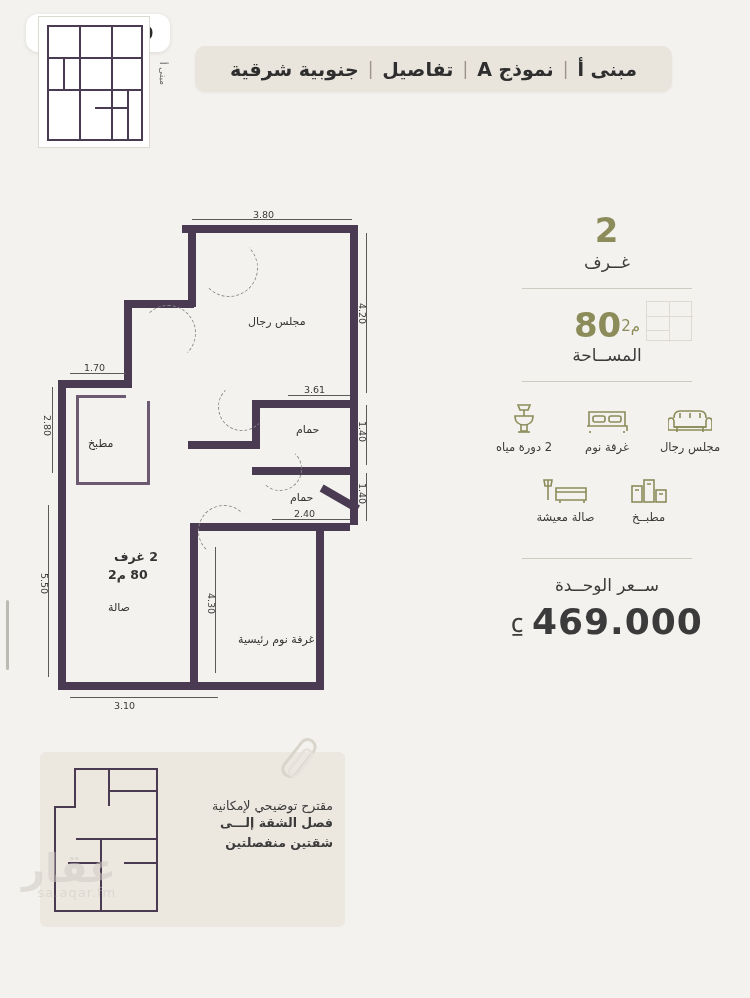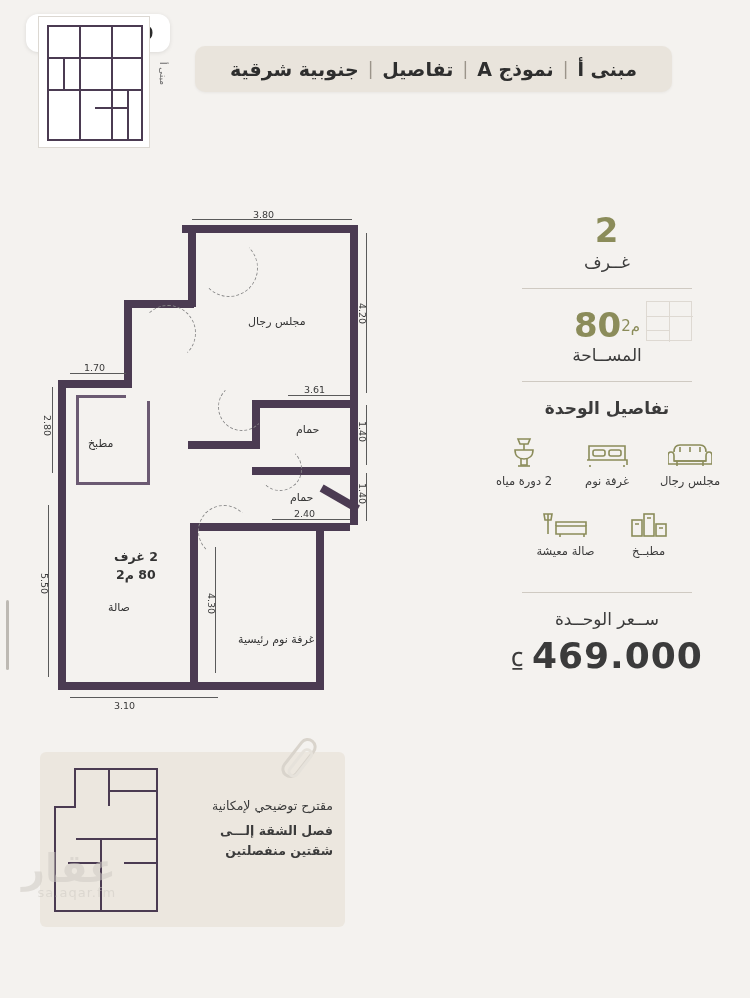--- a/index.html
+++ b/index.html
@@ -85,21 +85,21 @@
 
   
   .note-card {
     position: absolute; left: 40px; top: 752px; width: 305px; height: 175px;
     background: #ece7df; border-radius: 6px;
   }
   .note-card .mini { position: absolute; left: 10px; top: 10px; width: 110px; height: 155px; }
   .note-card .ml { position: absolute; background: #4b3b52; }
   .note-txt { position: absolute; right: 12px; top: 46px; width: 180px; direction: rtl; }
   .note-txt .l1 { font-size: 12.5px; color: #3b3b3b; }
-  .note-txt .l2 { font-size: 12.5px; color: #3b3b3b; font-weight: bold; margin-top: 8px; line-height: 1.6; }
+  .note-txt .l2 { font-size: 12.5px; color: #3b3b3b; font-weight: bold; line-height: 1.6; }
   .clip {
     position: absolute; left: 290px; top: 735px; width: 18px; height: 46px;
     border: 3px solid #d9d4cc; border-radius: 10px; transform: rotate(38deg);
     background: transparent;
   }
   .clip:after {
     content: ""; position: absolute; left: 4px; top: 6px; width: 6px; height: 28px;
     border: 3px solid #e6e2db; border-radius: 6px;
   }
 
@@ -205,21 +205,21 @@
     <div class="dim" style="left:74px;top:495px;">3.10</div>
 
     <div class="room-label" style="left:208px;top:110px;">مجلس رجال</div>
     <div class="room-label" style="left:48px;top:232px;">مطبخ</div>
     <div class="room-label" style="left:256px;top:218px;">حمام</div>
     <div class="room-label" style="left:250px;top:286px;">حمام</div>
     <div class="room-label" style="left:68px;top:396px;">صالة</div>
     <div class="room-label" style="left:198px;top:428px;">غرفة نوم رئيسية</div>
 
     <div class="room-label big" style="left:74px;top:344px;">2 غرف</div>
-    <div class="room-label big" style="left:76px;top:362px;">80 م2</div>
+    <div class="room-label big" style="left:68px;top:362px;">80 م2</div>
   </div>
 
   <div class="info">
 
     <div class="rooms-num">2</div>
     <div class="rooms-lbl">غــرف</div>
 
     <div class="hr"></div>
 
     <div class="area-wrap">
@@ -227,21 +227,20 @@
       <div class="area-ghost">
         <i style="left:0;top:14px;width:46px;height:1px;"></i>
         <i style="left:22px;top:0;width:1px;height:40px;"></i>
         <i style="left:0;top:28px;width:22px;height:1px;"></i>
       </div>
     </div>
     <div class="area-lbl">المســاحة</div>
 
     <div class="hr"></div>
 
-    <div class="details-title">تفاصيل الوحدة</div>
 
     <div class="feat-grid">
 
       <div class="feat">
         <div class="ic">
           <svg width="44" height="30" viewBox="0 0 44 30" fill="none" stroke="#8b8c5a" stroke-width="1.6">
             <path d="M6 14c0-4 2-7 6-7h20c4 0 6 3 6 7"></path>
             <path d="M3 14c2 0 3 1.5 3 4v5h32v-5c0-2.5 1-4 3-4s3 1.5 3 4v8H0v-8c0-2.5 1-4 3-4z" fill="none"></path>
             <path d="M6 23h32"></path>
               <path d="M9 23v5M35 23v5"></path>

